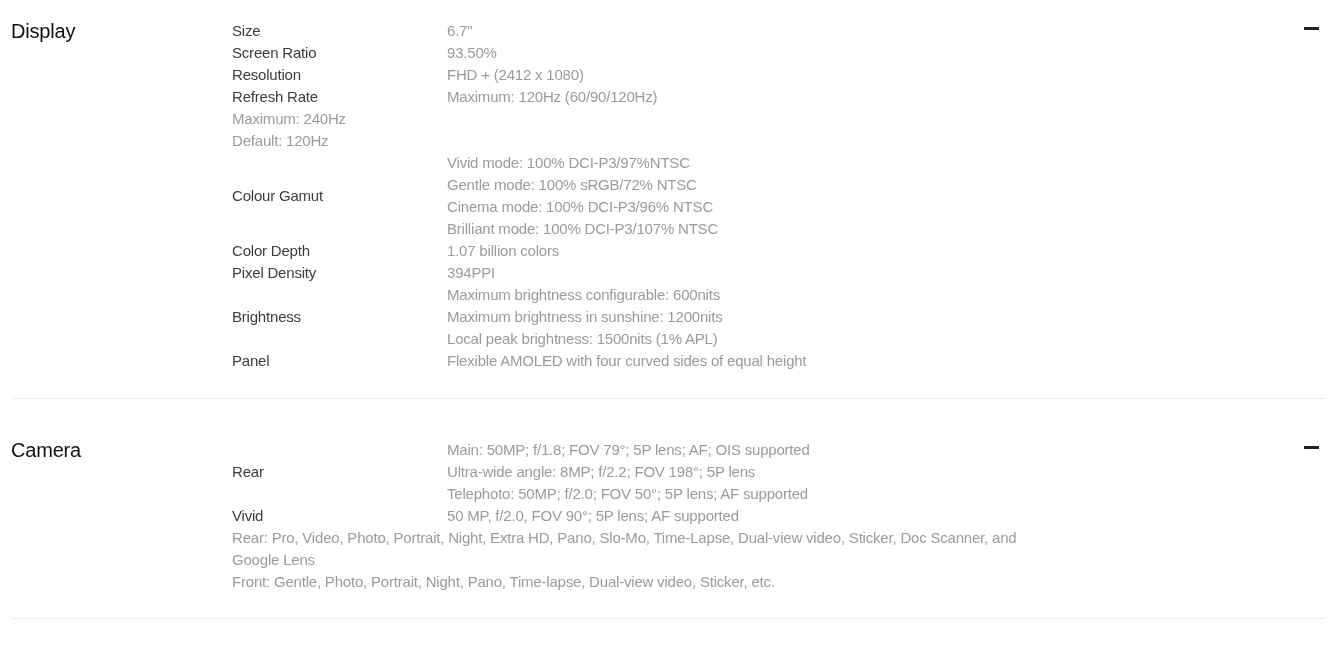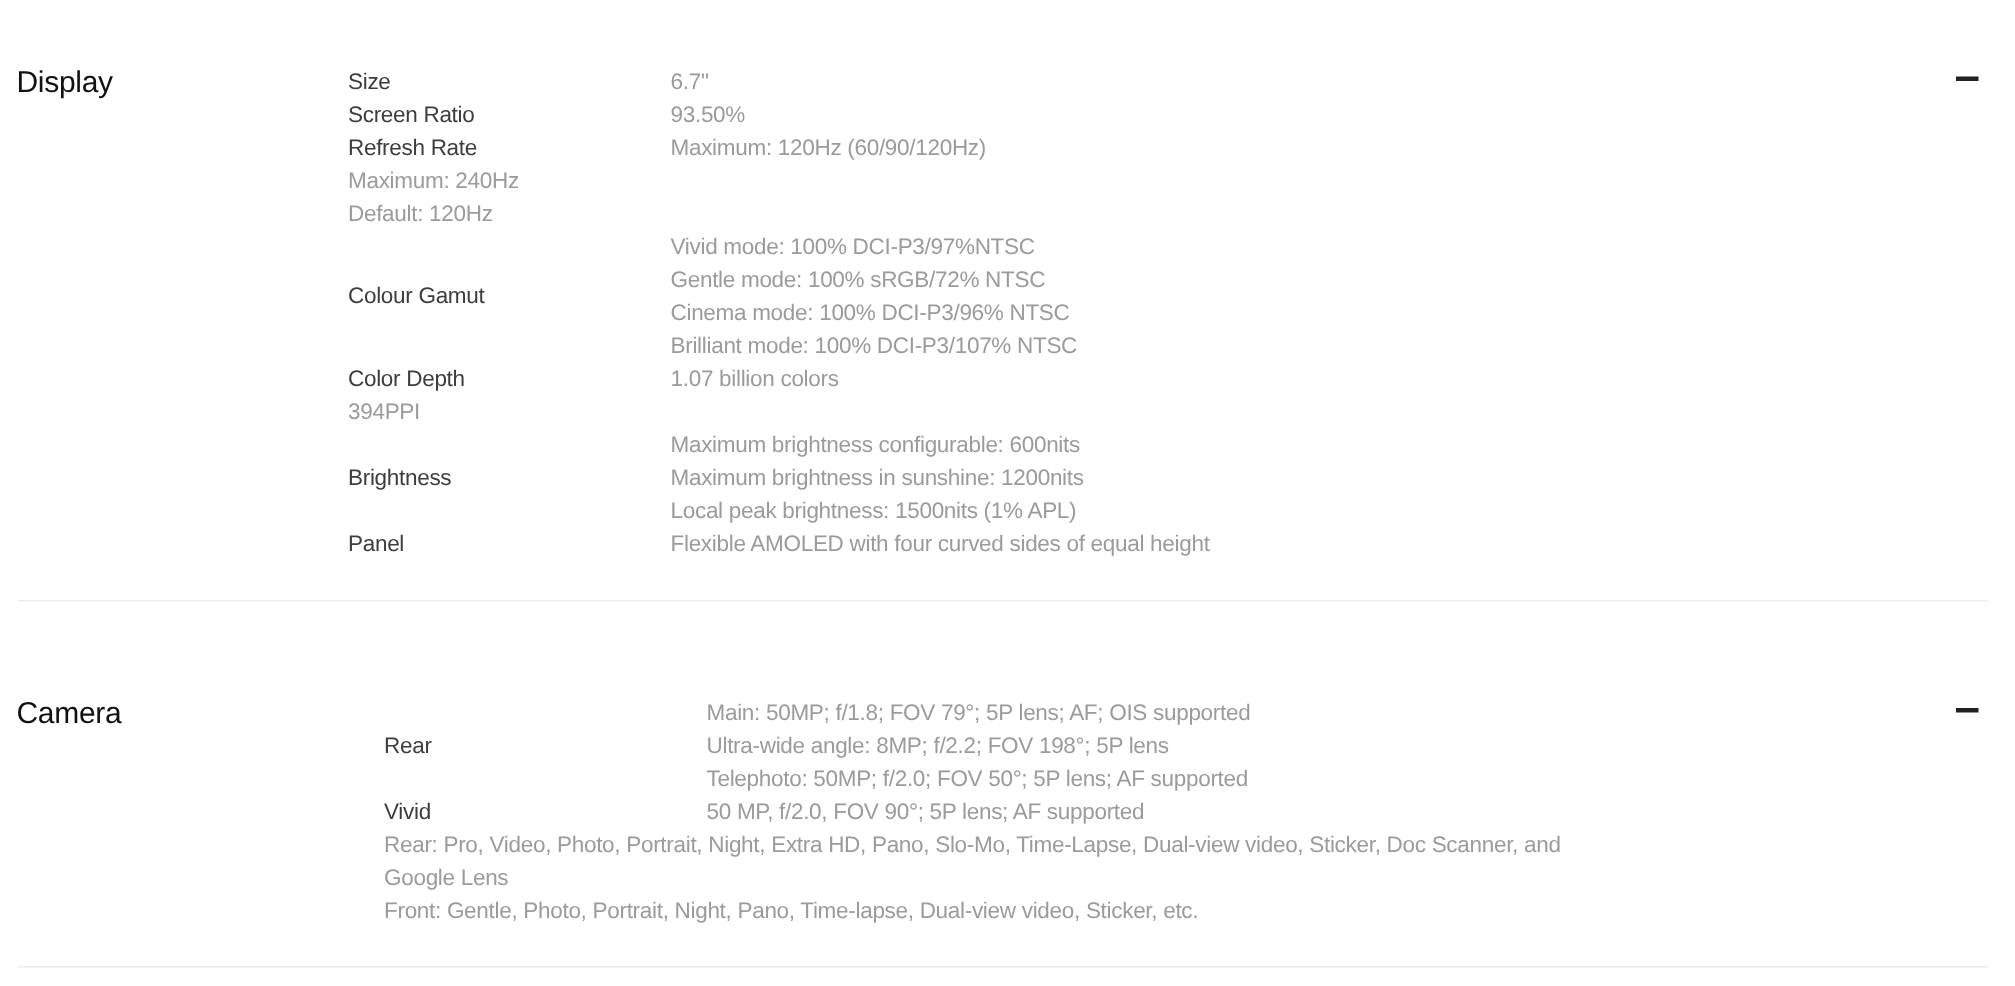--- a/index.html
+++ b/index.html
@@ -4,23 +4,22 @@
 <style>
   * { margin:0; padding:0; box-sizing:border-box; }
   html,body { width:1343px; height:657px; background:#ffffff; overflow:hidden; }
   body { font-family:"Liberation Sans","DejaVu Sans",sans-serif; }
 
   .spec-section{
     position:relative;
     display:flex;
     align-items:flex-start;
     padding:20px 24px 27px 11px;
-    margin-top:24px;
   }
-  .spec-section.camera{ padding-top:40px; padding-bottom:26px;gap:24px; }
+  .spec-section.camera{ padding-top:40px; padding-bottom:26px; }
   .spec-section::after{
     content:"";
     position:absolute;
     left:12px; right:18px; bottom:0;
     height:1px; background:#ececec;
   }
 
   .section-title{
     flex:0 0 221px;
     font-size:20px;
@@ -74,20 +73,26 @@
             <p class="spec-value">6.7"</p>
           </div>
         </div>
         <div class="spec-row">
           <div class="spec-label">Screen Ratio</div>
           <div class="spec-values">
             <p class="spec-value">93.50%</p>
           </div>
         </div>
         <div class="spec-row">
+          <div class="spec-label">Resolution</div>
+          <div class="spec-values">
+            <p class="spec-value">FHD + (2412 x 1080)</p>
+          </div>
+        </div>
+        <div class="spec-row">
           <div class="spec-label">Refresh Rate</div>
           <div class="spec-values">
             <p class="spec-value">Maximum: 120Hz (60/90/120Hz)</p>
           </div>
         </div>
         <div class="spec-row">
           <div class="spec-values">
             <p class="spec-value">Maximum: 240Hz</p>
             <p class="spec-value">Default: 120Hz</p>
           </div>
@@ -101,20 +106,21 @@
             <p class="spec-value">Brilliant mode: 100% DCI-P3/107% NTSC</p>
           </div>
         </div>
         <div class="spec-row">
           <div class="spec-label">Color Depth</div>
           <div class="spec-values">
             <p class="spec-value">1.07 billion colors</p>
           </div>
         </div>
         <div class="spec-row">
+          <div class="spec-label">Pixel Density</div>
           <div class="spec-values">
             <p class="spec-value">394PPI</p>
           </div>
         </div>
         <div class="spec-row">
           <div class="spec-label">Brightness</div>
           <div class="spec-values">
             <p class="spec-value">Maximum brightness configurable: 600nits</p>
             <p class="spec-value">Maximum brightness in sunshine: 1200nits</p>
             <p class="spec-value">Local peak brightness: 1500nits (1% APL)</p>

